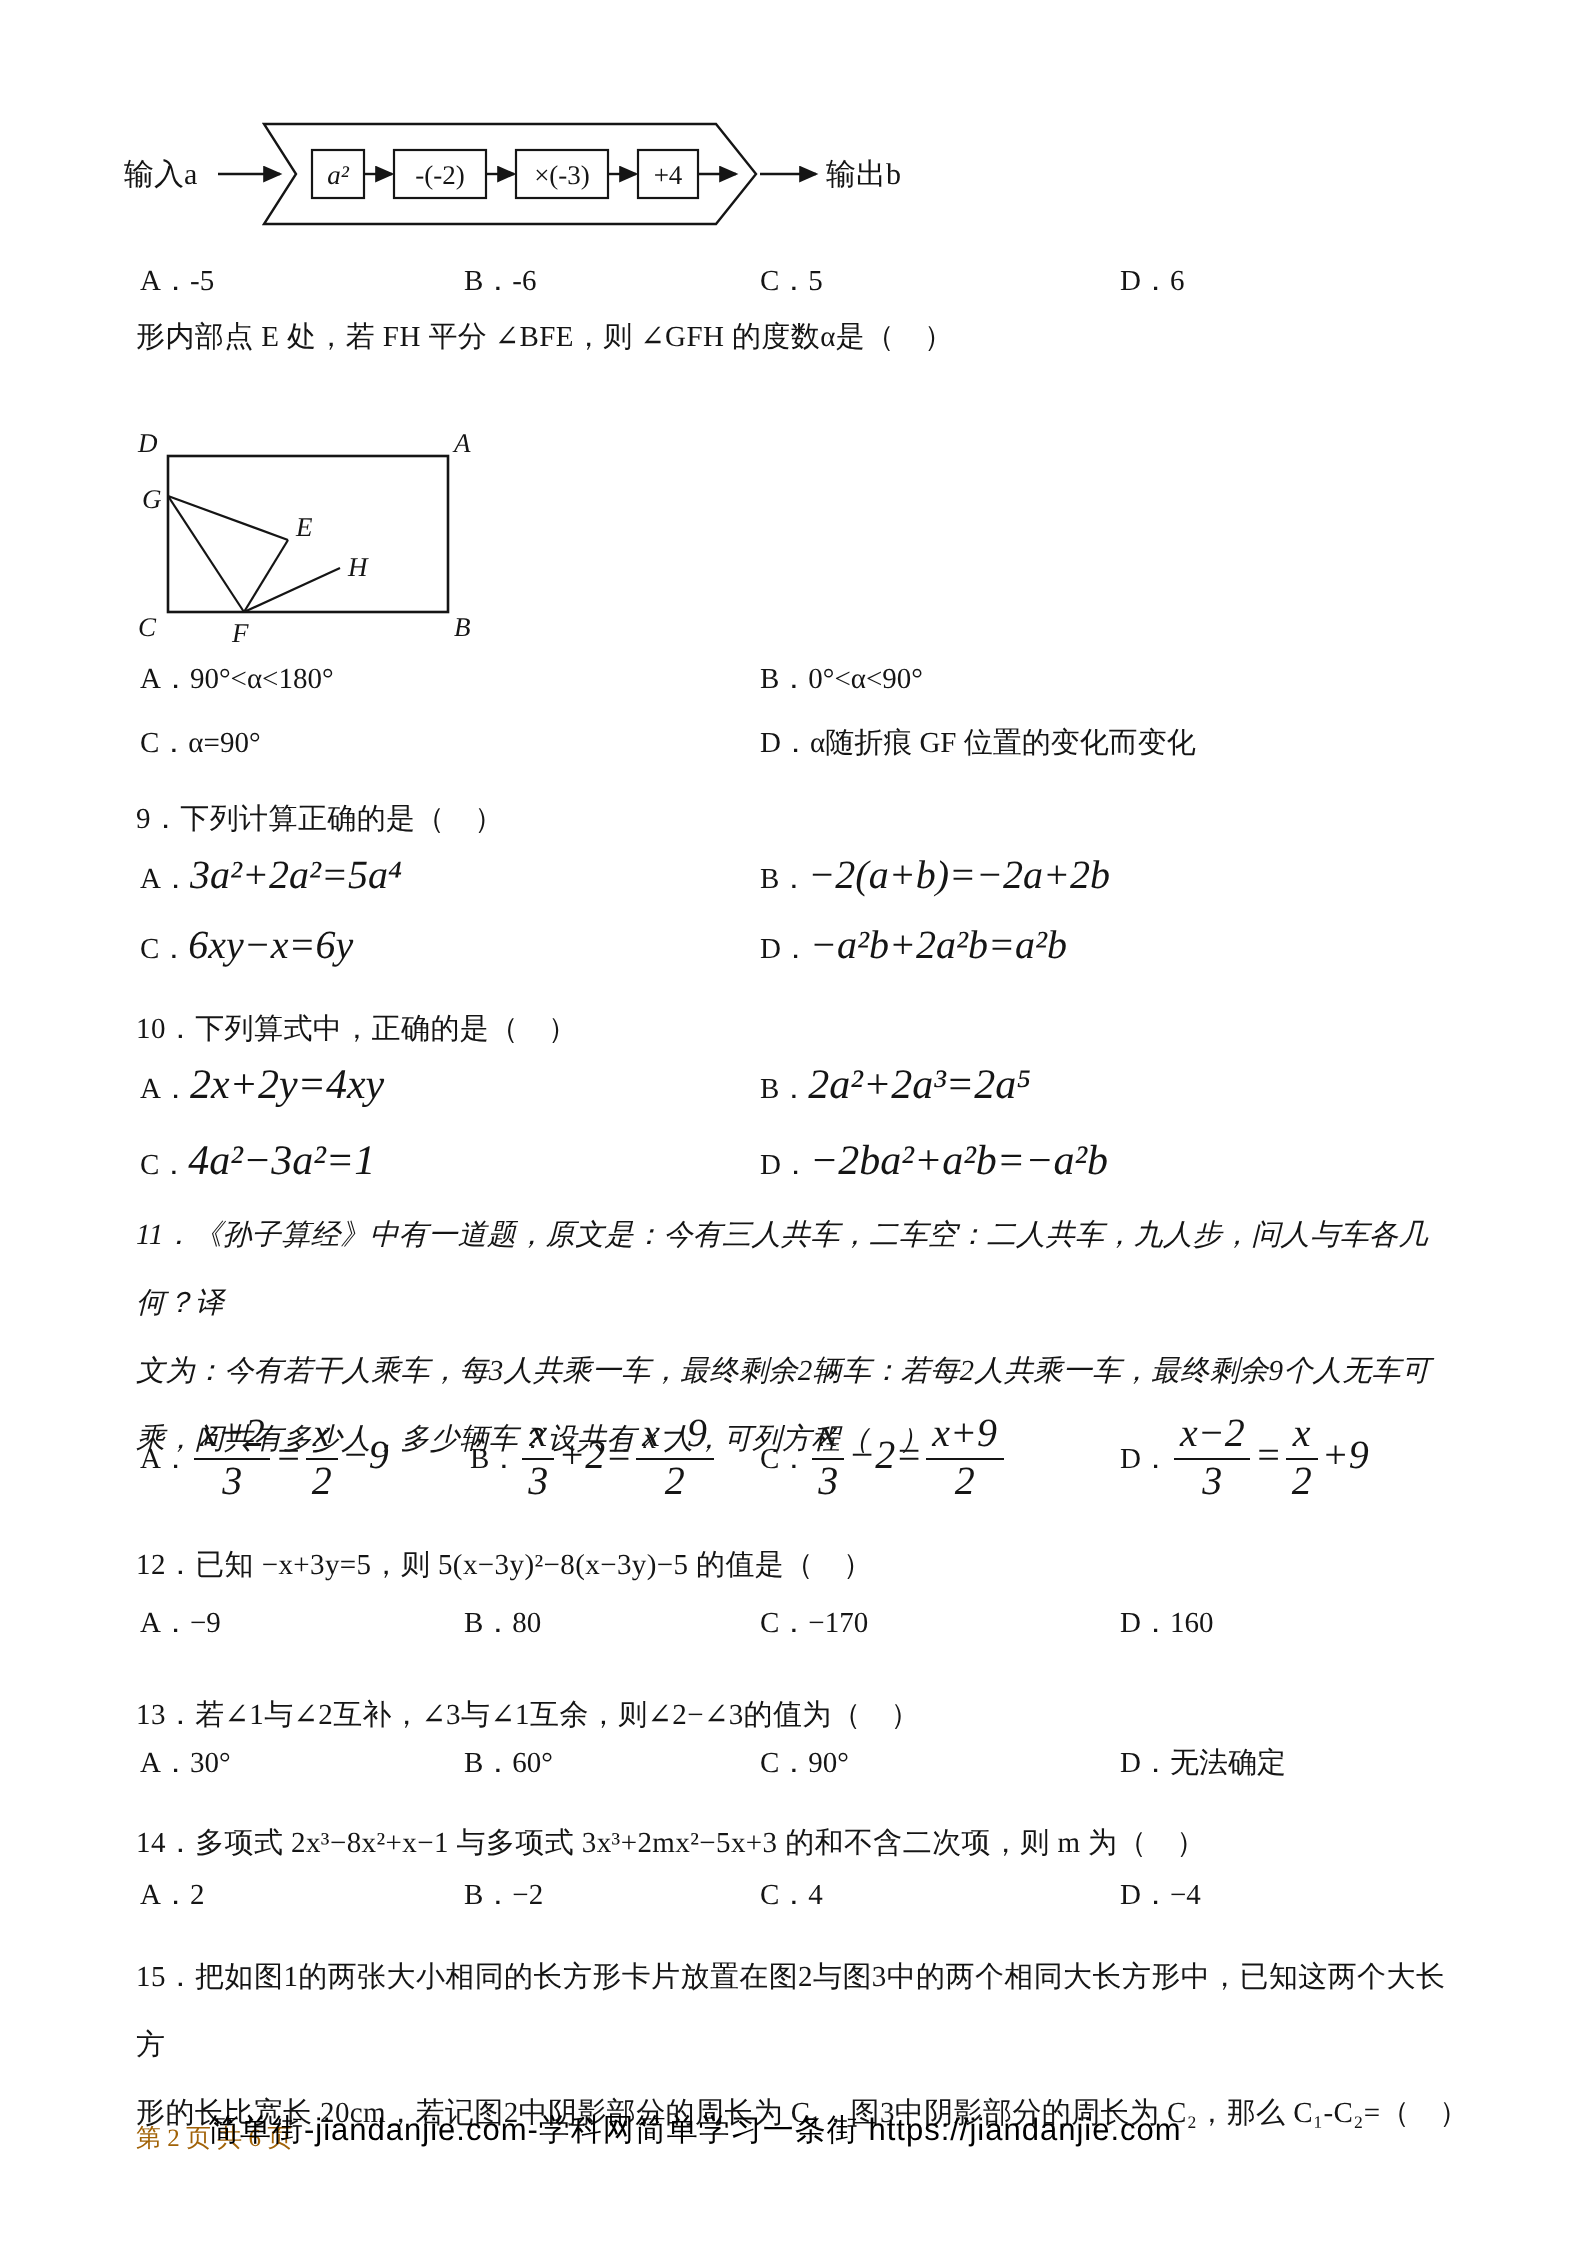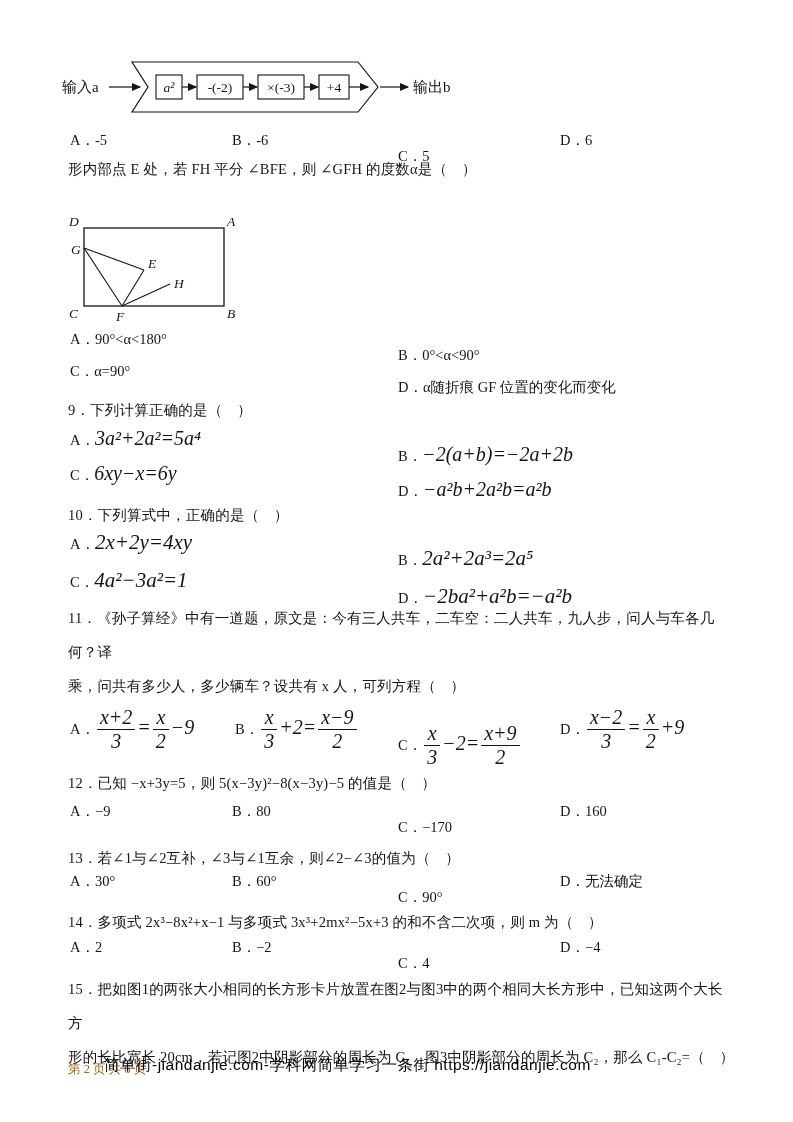--- a/index.html
+++ b/index.html
@@ -2,21 +2,21 @@
 <html><head>
 <meta charset="utf-8">
 <style>
   html,body{margin:0;padding:0;background:#ffffff;}
   .page{position:relative;width:793px;height:1122px;background:#fff;margin:0 auto;
         font-family:"Liberation Serif","DejaVu Serif",serif;color:#151515;font-size:14.5px;overflow:hidden;}
   .abs{position:absolute;}
   .stem{position:absolute;left:68px;width:668px;line-height:34px;letter-spacing:.2px;}
   .row{position:absolute;left:0;width:100%;}
   .opt{position:absolute;white-space:nowrap;top:0;}
-  .c1{left:70px;}.c2{left:232px;}.c2b{left:235px;}.c3{left:398px;margin-top:16px;}.c4{left:560px;}
+  .c1{left:70px;}.c2{left:232px;}.c2b{left:235px;}.c3{left:380px;}.c4{left:560px;}
   .olabel{font-style:normal;}
   .math{font-family:"Liberation Serif","DejaVu Serif",serif;font-style:italic;font-size:20px;}
   .math-lg{font-family:"Liberation Serif","DejaVu Serif",serif;font-style:italic;font-size:21px;}
   .frac{display:inline-flex;flex-direction:column;text-align:center;vertical-align:middle;line-height:1.15;margin:0 2px;font-style:italic;}
   .frac .num{border-bottom:1.2px solid #151515;padding:0 3px;}
   .frac .den{padding:0 3px;}
   .footer-label{position:absolute;left:68px;top:1061px;font-size:12.5px;color:#a16207;}
   .watermark{position:absolute;left:104px;top:1055px;font-size:15.5px;color:#000000;
              font-family:"Liberation Sans","DejaVu Sans",sans-serif;letter-spacing:.5px;}
   svg text{fill:#151515;}
@@ -100,22 +100,23 @@
   <div class="stem" style="top:498px;">10．下列算式中，正确的是（　）</div>
   <div class="row" style="top:530px;">
     <span class="opt c1"><span class="olabel">A．</span><span class="math-lg">2x+2y=4xy</span></span>
     <span class="opt c3"><span class="olabel">B．</span><span class="math-lg">2a²+2a³=2a⁵</span></span>
   </div>
   <div class="row" style="top:568px;">
     <span class="opt c1"><span class="olabel">C．</span><span class="math-lg">4a²−3a²=1</span></span>
     <span class="opt c3"><span class="olabel">D．</span><span class="math-lg">−2ba²+a²b=−a²b</span></span>
   </div>
 
-  <div class="stem" style="top:601px;">
+  <div class="stem" style="top:601px;font-style:italic;">
     <div>11．《孙子算经》中有一道题，原文是：今有三人共车，二车空：二人共车，九人步，问人与车各几何？译</div>
+    <div>文为：今有若干人乘车，每3人共乘一车，最终剩余2辆车：若每2人共乘一车，最终剩余9个人无车可</div>
     <div>乘，问共有多少人，多少辆车？设共有 x 人，可列方程（　）</div>
   </div>
   <div class="row" style="top:706px;">
     <span class="opt c1"><span class="olabel">A．</span><span class="math"><span class="frac">
             <span class="num">x+2</span>
             <span class="den">3</span>
           </span>=<span class="frac">
             <span class="num">x</span>
             <span class="den">2</span>
           </span>−9</span></span>

